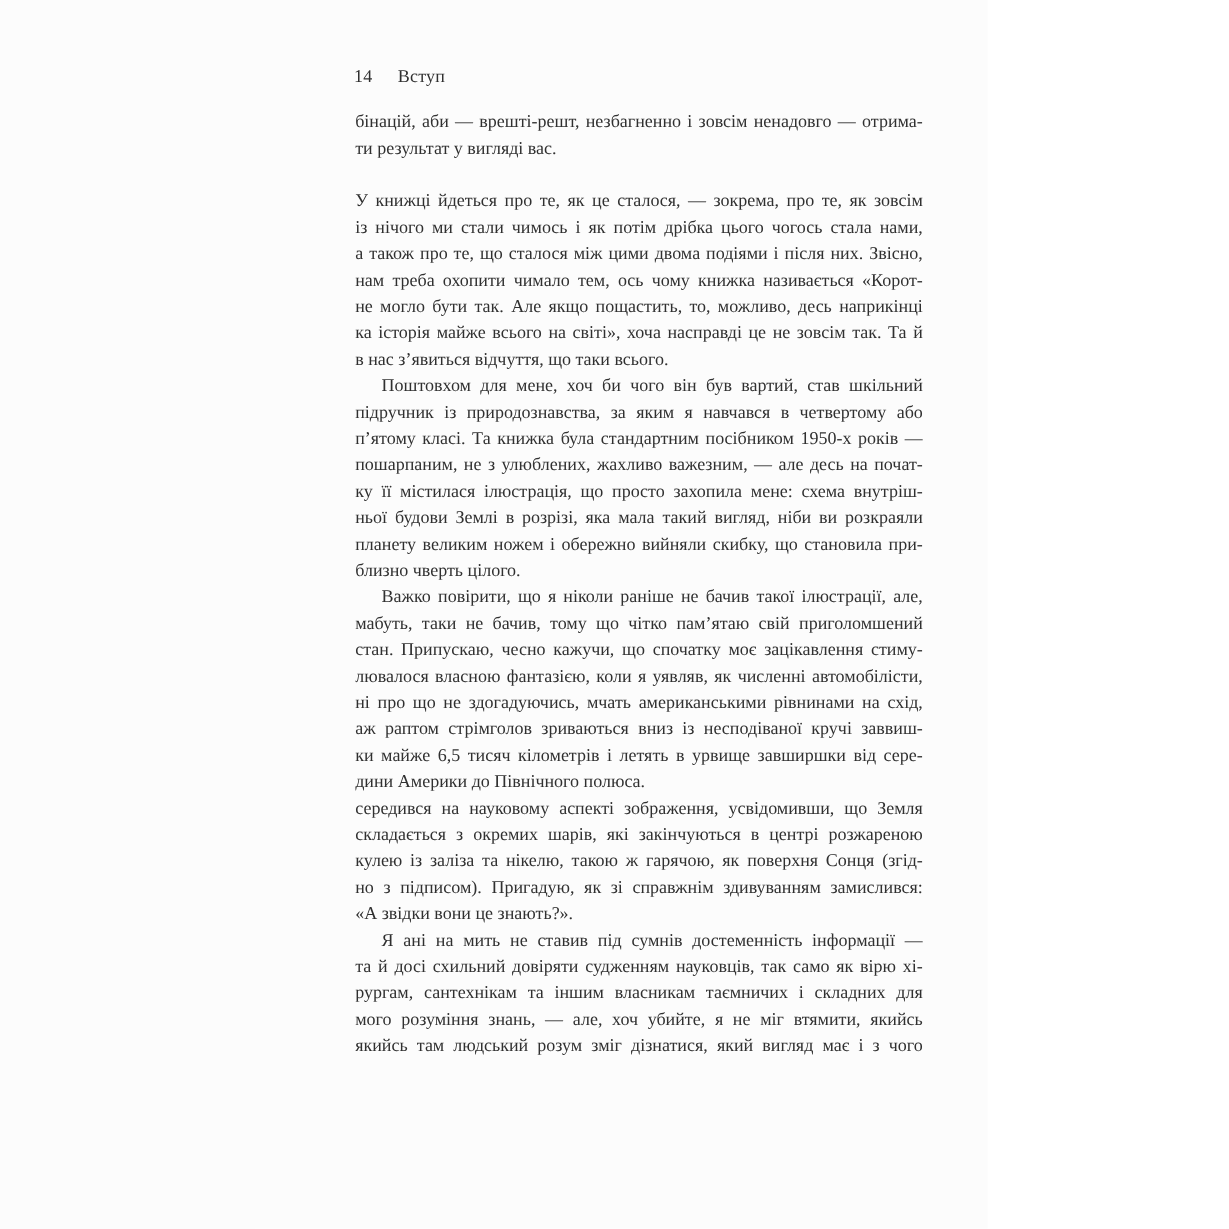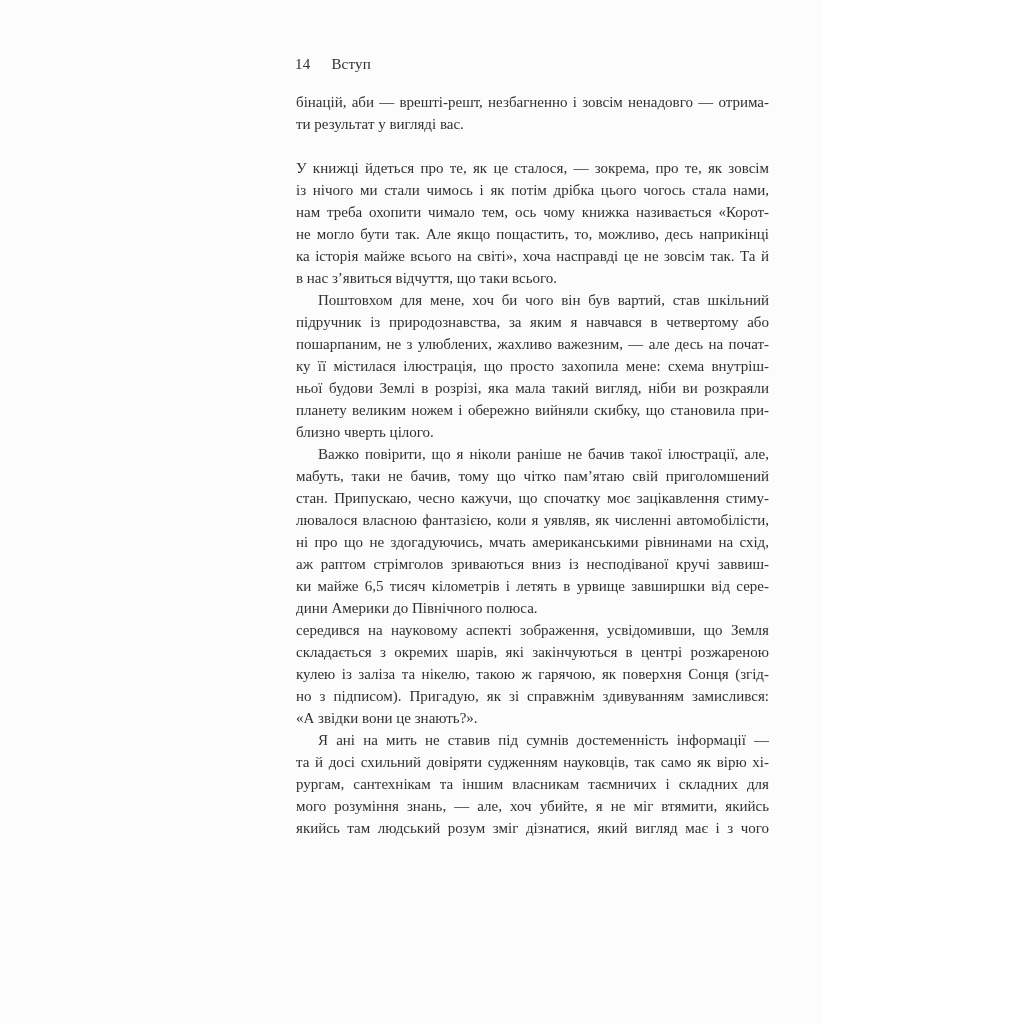--- a/index.html
+++ b/index.html
@@ -60,28 +60,30 @@
     <span class="page-number">14</span><span class="section-title">Вступ</span>
   </div>
   <div class="body-text">
       <div class="para">
         <div class="line">бінацій, аби — врешті-решт, незбагненно і зовсім ненадовго — отрима-</div>
         <div class="line para-end">ти результат у вигляді вас.</div>
       </div>
       <div class="para space-before">
         <div class="line">У книжці йдеться про те, як це сталося, — зокрема, про те, як зовсім</div>
         <div class="line">із нічого ми стали чимось і як потім дрібка цього чогось стала нами,</div>
+        <div class="line">а також про те, що сталося між цими двома подіями і після них. Звісно,</div>
         <div class="line">нам треба охопити чимало тем, ось чому книжка називається «Корот-</div>
         <div class="line">не могло бути так. Але якщо пощастить, то, можливо, десь наприкінці</div>
         <div class="line">ка історія майже всього на світі», хоча насправді це не зовсім так. Та й</div>
         <div class="line para-end">в нас з’явиться відчуття, що таки всього.</div>
       </div>
       <div class="para">
         <div class="line indent">Поштовхом для мене, хоч би чого він був вартий, став шкільний</div>
         <div class="line">підручник із природознавства, за яким я навчався в четвертому або</div>
+        <div class="line">п’ятому класі. Та книжка була стандартним посібником 1950-х років —</div>
         <div class="line">пошарпаним, не з улюблених, жахливо важезним, — але десь на почат-</div>
         <div class="line">ку її містилася ілюстрація, що просто захопила мене: схема внутріш-</div>
         <div class="line">ньої будови Землі в розрізі, яка мала такий вигляд, ніби ви розкраяли</div>
         <div class="line">планету великим ножем і обережно вийняли скибку, що становила при-</div>
         <div class="line para-end">близно чверть цілого.</div>
       </div>
       <div class="para">
         <div class="line indent">Важко повірити, що я ніколи раніше не бачив такої ілюстрації, але,</div>
         <div class="line">мабуть, таки не бачив, тому що чітко пам’ятаю свій приголомшений</div>
         <div class="line">стан. Припускаю, чесно кажучи, що спочатку моє зацікавлення стиму-</div>

